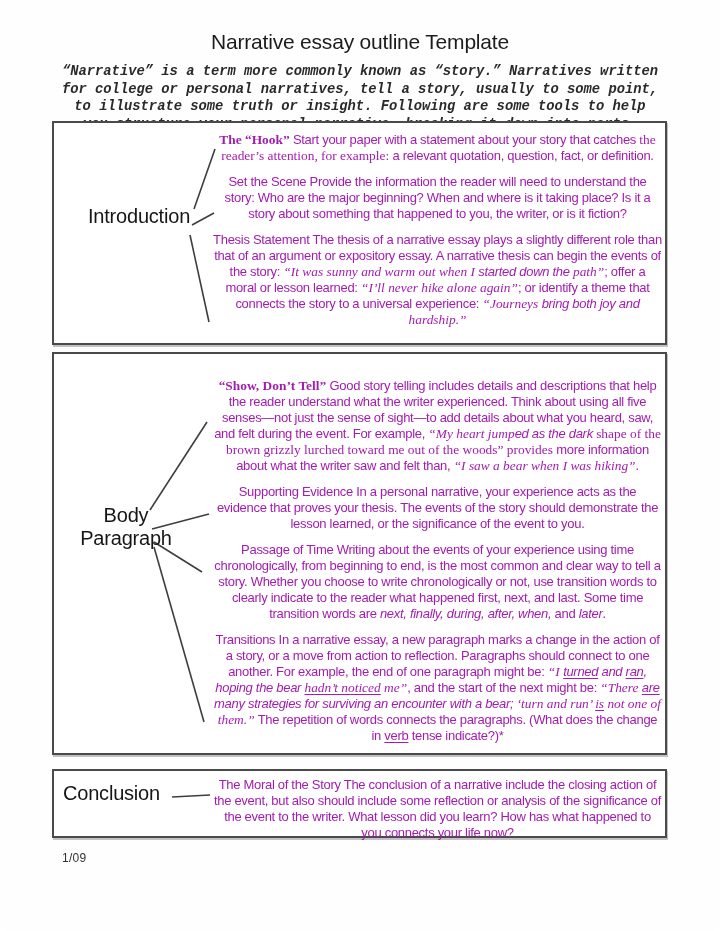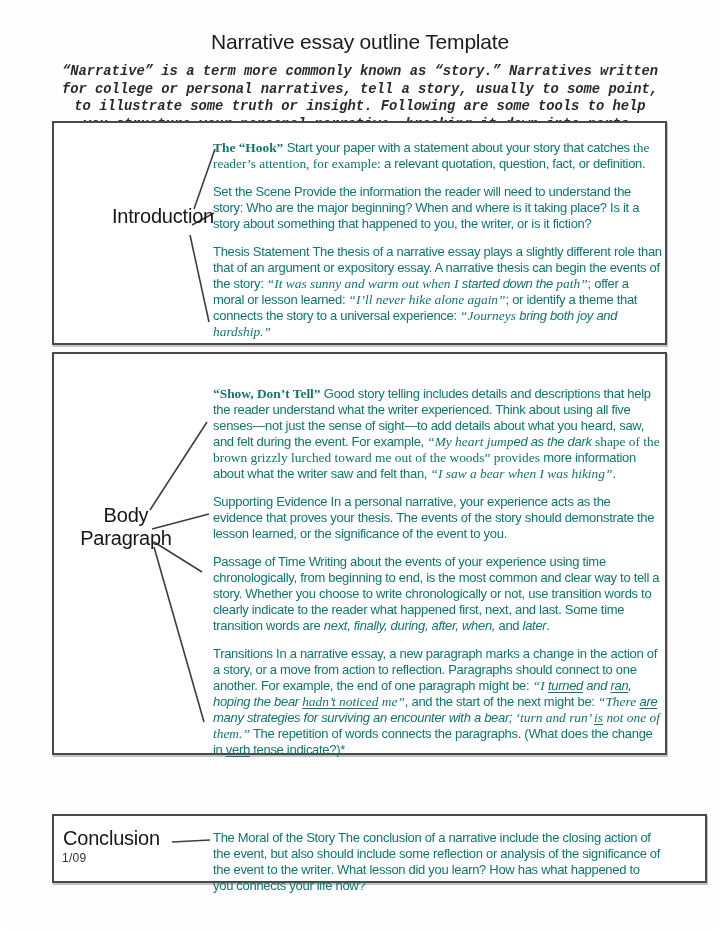--- a/index.html
+++ b/index.html
@@ -15,36 +15,37 @@
     position:absolute;top:63px;left:58px;width:604px;text-align:center;
     font-family:Liberation Mono, monospace;font-style:italic;font-weight:bold;
     font-size:13.8px;line-height:17.5px;color:#2a2a2a;margin:0;
   }
   .box{
     position:absolute;left:52px;width:611px;background:#ffffff;
     border:2px solid #4a4a4a;box-shadow:1px 2px 0 #c2c2c2;
   }
   #box-introduction{top:121px;height:220px;}
   #box-body{top:352px;height:399px;}
-  #box-conclusion{top:814px;height:65px;padding-left:40px;}
+  #box-conclusion{top:769px;height:65px;}
   .connectors{position:absolute;top:0;left:0;pointer-events:none;}
   .sec-label{
     position:absolute;font-size:20px;letter-spacing:-0.2px;color:#161616;
     line-height:23px;
   }
-  #label-introduction{left:10px;top:82px;width:150px;text-align:right;}
+  #label-introduction{left:10px;top:82px;width:150px;text-align:center;}
   #label-body{left:4px;top:150px;width:136px;text-align:center;}
   #label-conclusion{left:9px;top:11px;width:130px;text-align:left;}
   .content{position:absolute;left:159px;width:449px;}
   #box-introduction .content{top:5px;}
   #box-body .content{top:20px;}
   #box-conclusion .content{top:2px;}
   .content p{
-    margin:12px 0 10px 0;font-size:13px;line-height:16px;letter-spacing:-0.3px;
-    color:#0f766e;
+    margin:4px 0 10px 0;font-size:13px;line-height:16px;letter-spacing:-0.3px;
+    color:#a21caf;
+    text-align:center;
   }
   .content p:last-child{margin-bottom:0;}
   .b{font-weight:bold;}
   .i{font-style:italic;}
   .sf{font-family:"Liberation Serif",serif;letter-spacing:0;font-size:13.4px;}
   .u{text-decoration:underline;text-underline-offset:2px;text-decoration-thickness:1px;}
   .footer{
     position:absolute;left:62px;top:851px;font-size:12px;color:#333;letter-spacing:0.3px;
   }
   line{stroke:#3e3e3e;stroke-width:1.6;}

